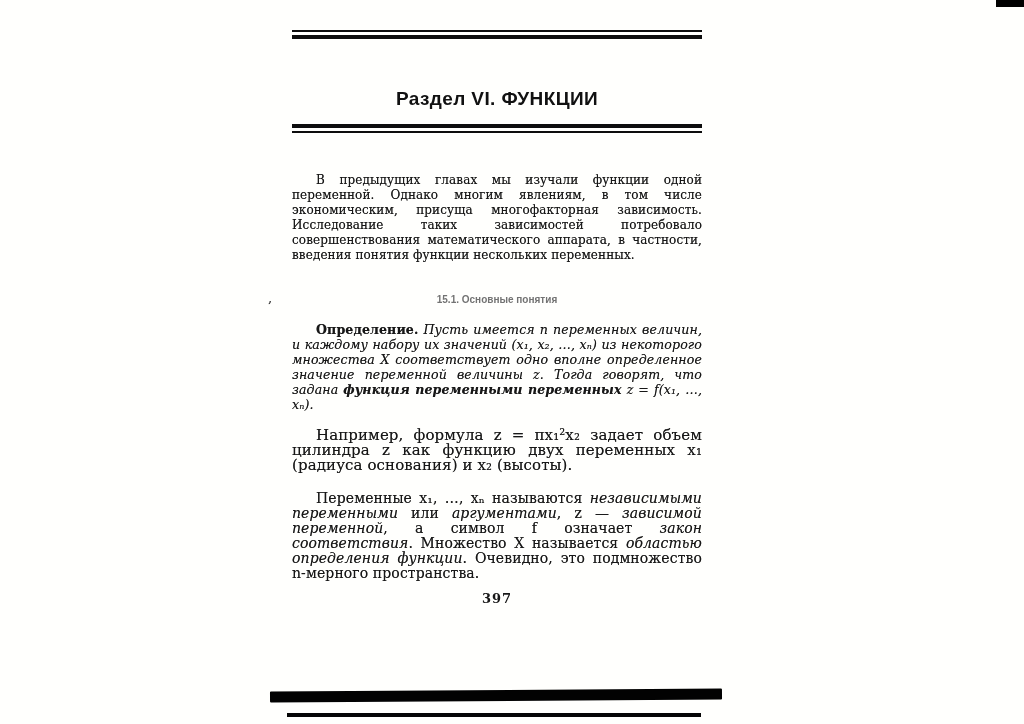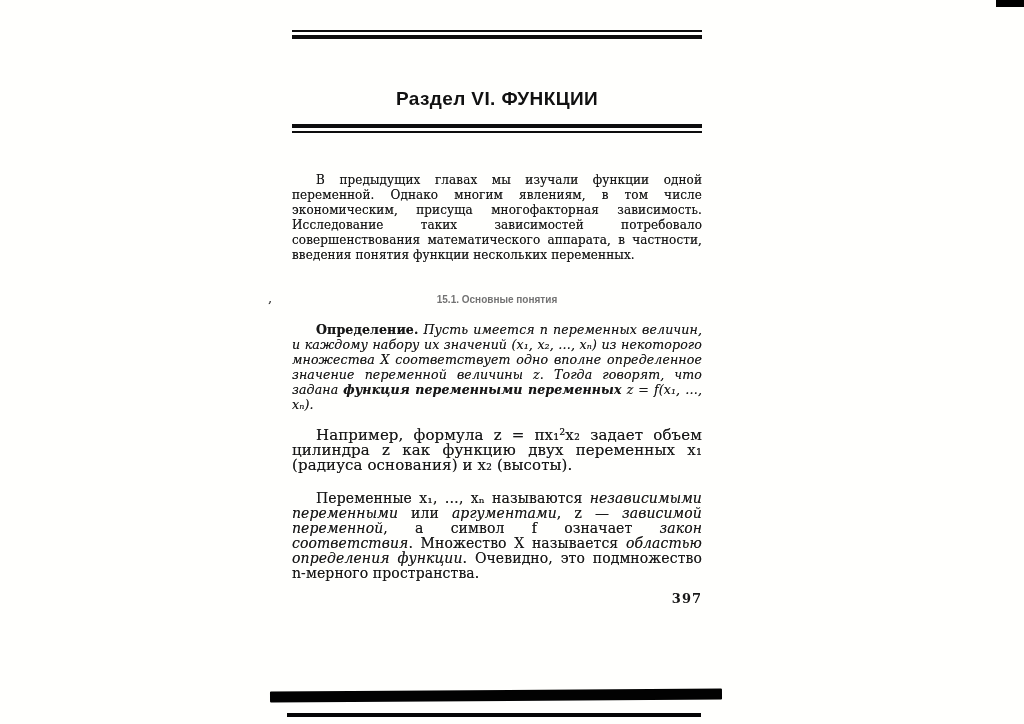--- a/index.html
+++ b/index.html
@@ -96,21 +96,21 @@
   .def-emph {
     font-weight: bold;
     font-style: italic;
   }
   .example-par  { margin-top: 16px; font-size: 15px; }
   .variables-par{ font-size: 14px; }
   .ital { font-style: italic; }
 
   .page-number {
     margin: 10px 0 16px 0;
-    text-align: right;
+    text-align: center;
     font-weight: bold;
     font-size: 13px;
     letter-spacing: 1px;
     text-indent: 0;
   }
 
   
   .corner-mark {
     position: absolute;
     right: 0; top: 0;

